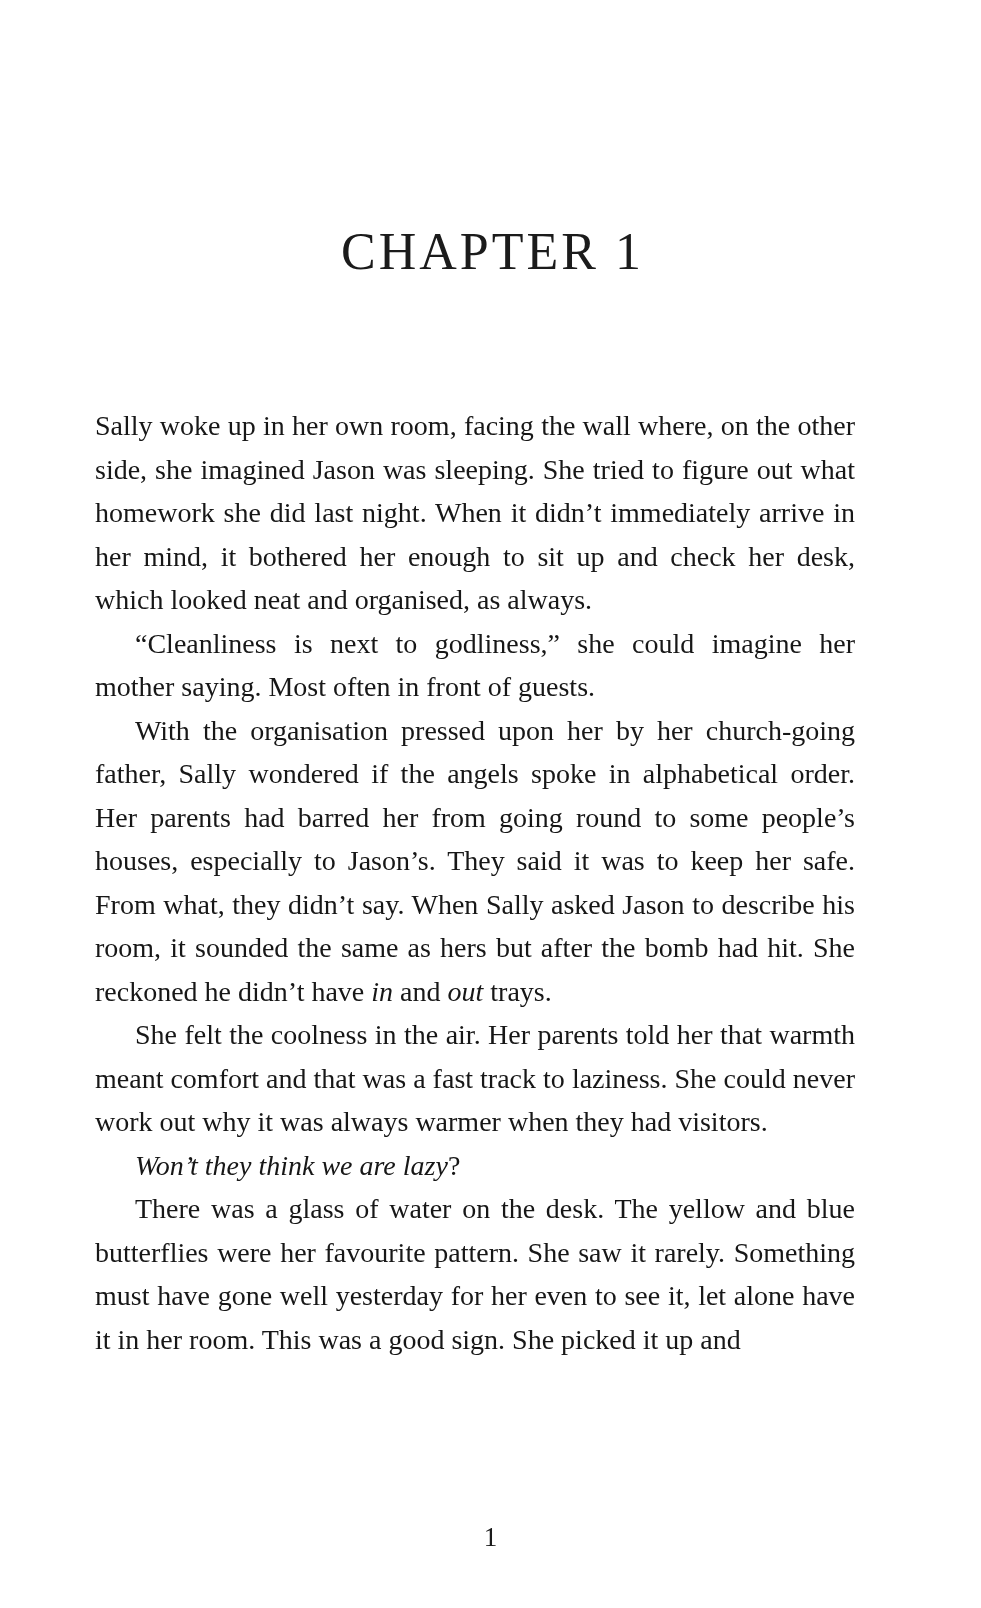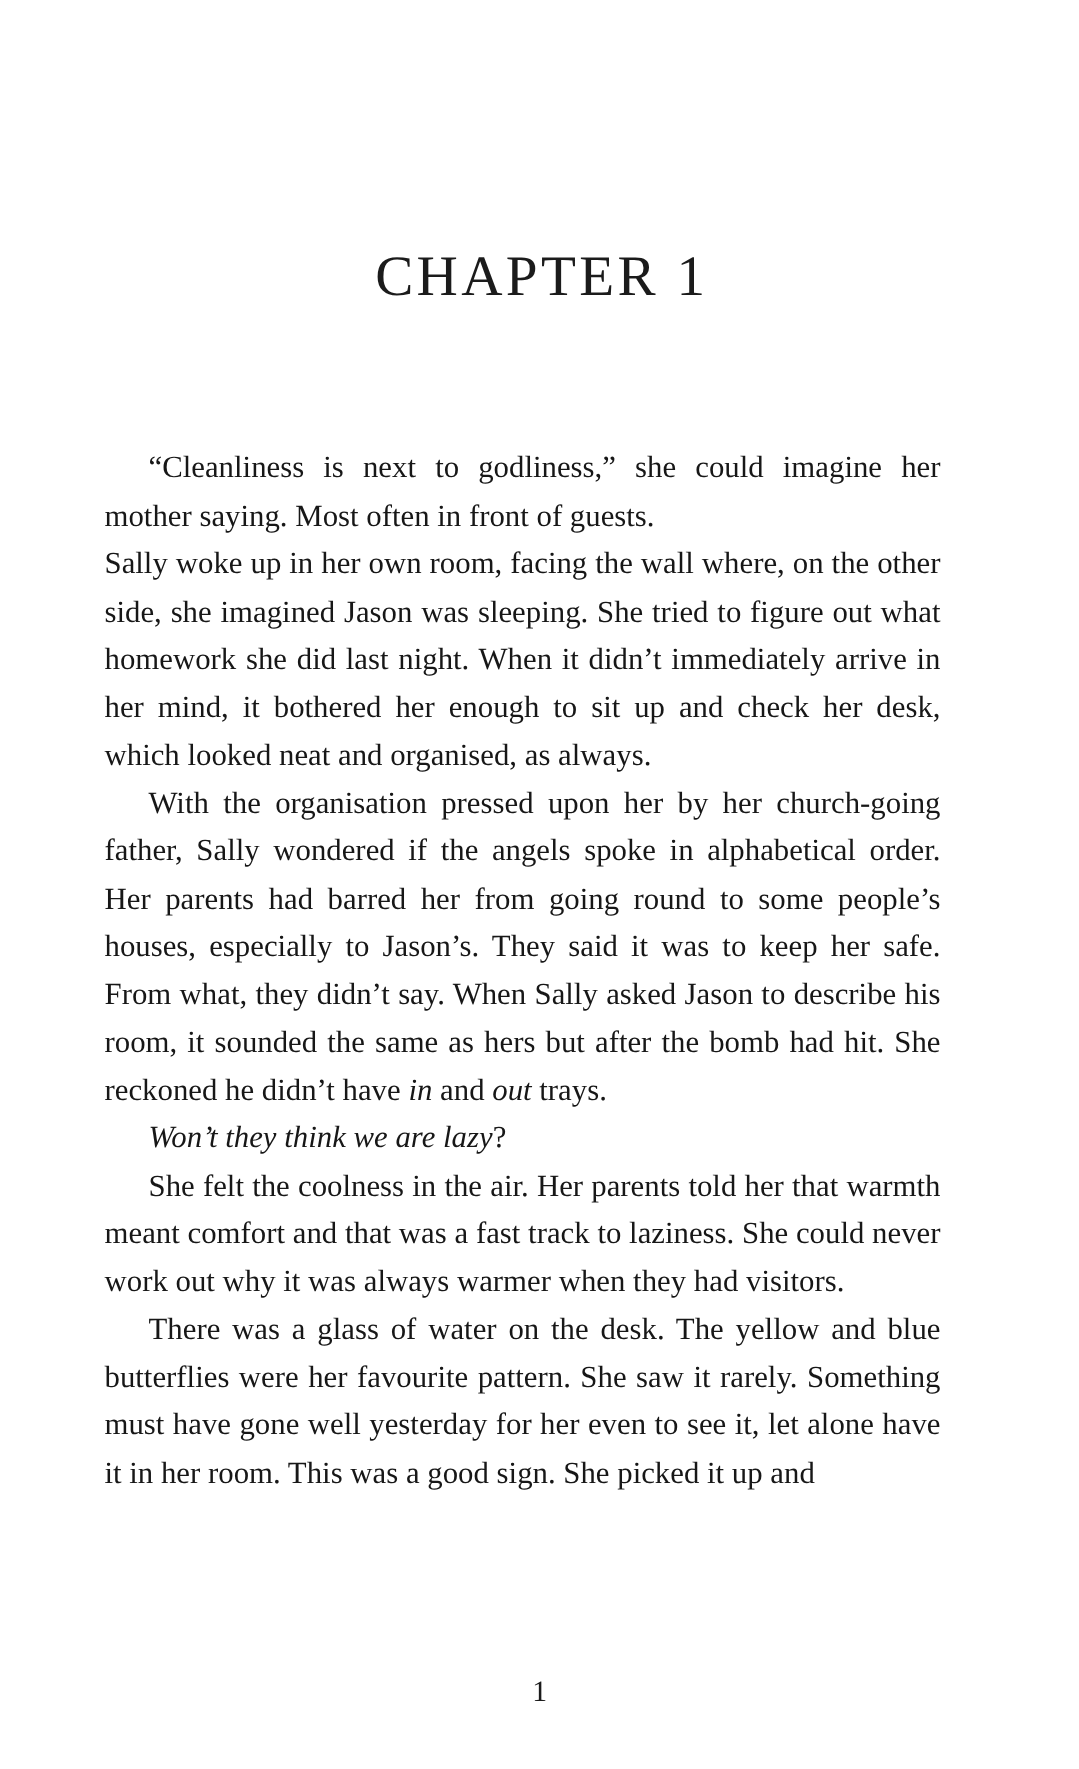--- a/index.html
+++ b/index.html
@@ -58,22 +58,22 @@
     color: #1b1b1b;
   }
 </style>
 </head>
 <body>
 
 <div class="page">
   <h1 class="chapter-title">CHAPTER 1</h1>
 
   <div class="body-text">
+      <p class="para"><span>Sally woke up in her own room, facing the wall where, on the other side, she imagined Jason was sleeping. She tried to figure out what homework she did last night. When it didn’t immediately arrive in her mind, it bothered her enough to sit up and check her desk, which looked neat and organised, as always.</span></p>
       <p class="para indent"><span>“Cleanliness is next to godliness,” she could imagine her mother saying. Most often in front of guests.</span></p>
-      <p class="para"><span>Sally woke up in her own room, facing the wall where, on the other side, she imagined Jason was sleeping. She tried to figure out what homework she did last night. When it didn’t immediately arrive in her mind, it bothered her enough to sit up and check her desk, which looked neat and organised, as always.</span></p>
       <p class="para indent"><span>With the organisation pressed upon her by her church-going father, Sally wondered if the angels spoke in alphabetical order. Her parents had barred her from going round to some people’s houses, especially to Jason’s. They said it was to keep her safe. From what, they didn’t say. When Sally asked Jason to describe his room, it sounded the same as hers but after the bomb had hit. She reckoned he didn’t have </span><em>in</em><span> and </span><em>out</em><span> trays.</span></p>
+      <p class="para indent"><span>She felt the coolness in the air. Her parents told her that warmth meant comfort and that was a fast track to laziness. She could never work out why it was always warmer when they had visitors.</span></p>
       <p class="para indent"><em>Won’t they think we are lazy</em><span>?</span></p>
-      <p class="para indent"><span>She felt the coolness in the air. Her parents told her that warmth meant comfort and that was a fast track to laziness. She could never work out why it was always warmer when they had visitors.</span></p>
       <p class="para indent"><span>There was a glass of water on the desk. The yellow and blue butterflies were her favourite pattern. She saw it rarely. Something must have gone well yesterday for her even to see it, let alone have it in her room. This was a good sign. She picked it up and</span></p>
     </div>
 
   <div class="page-number">1</div>
 </div>
 
 </body></html>

